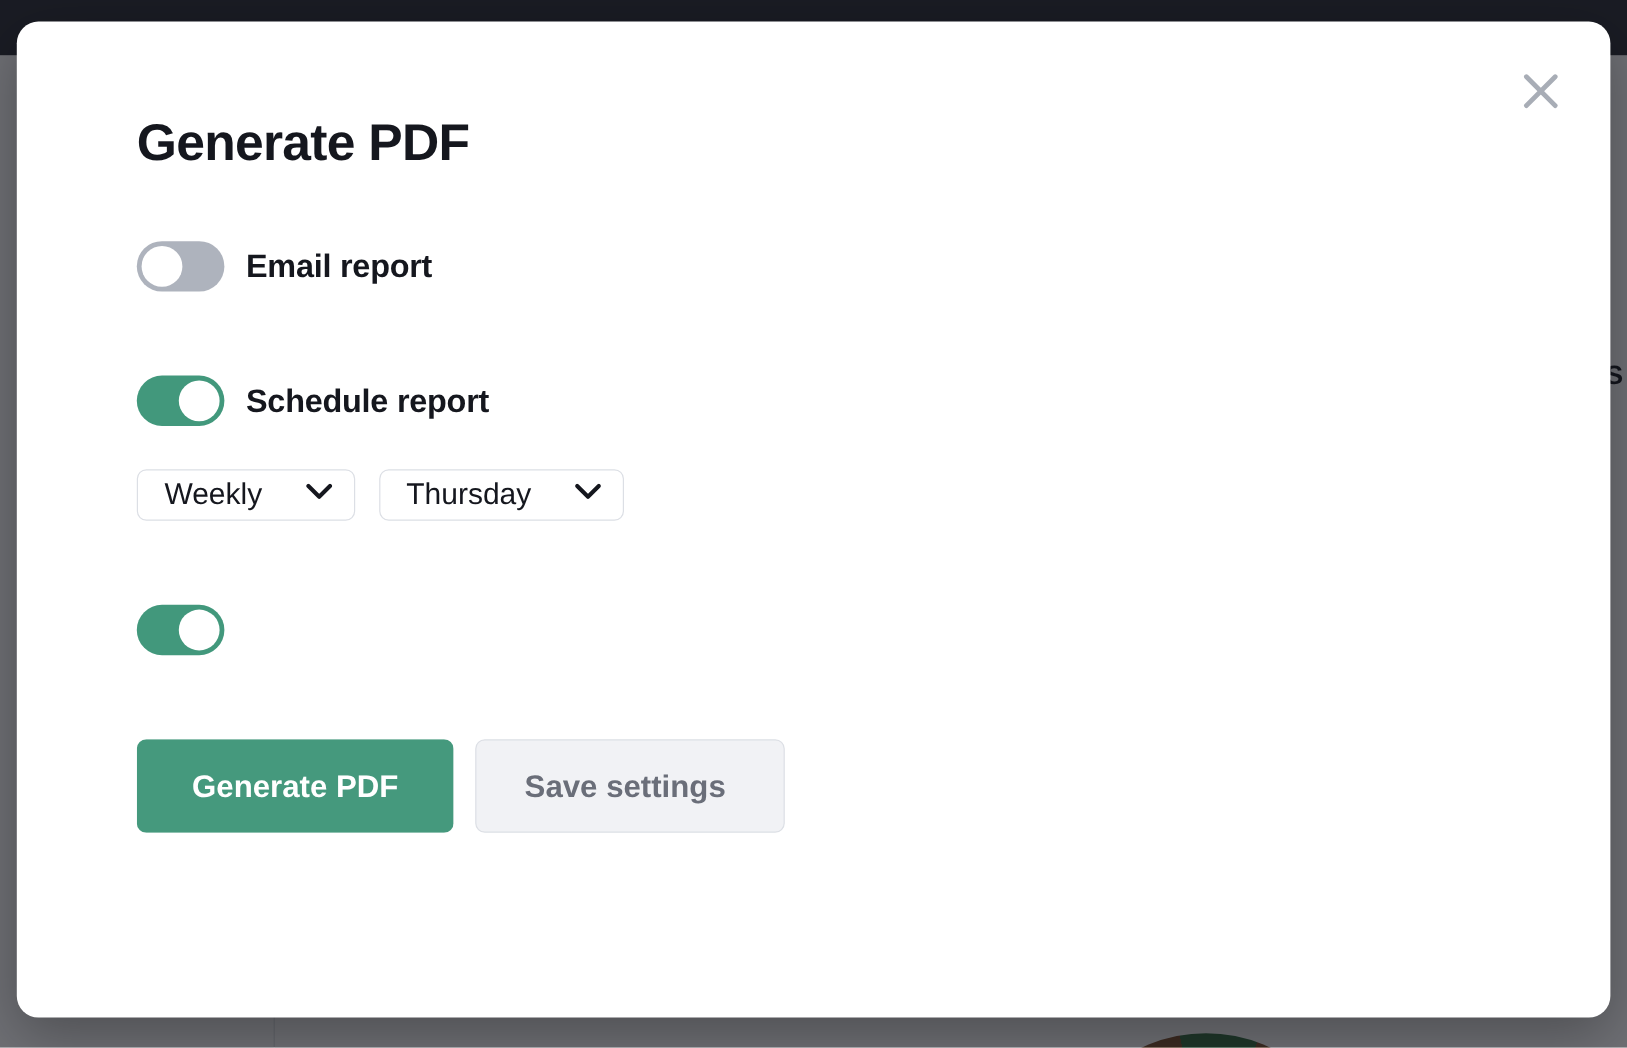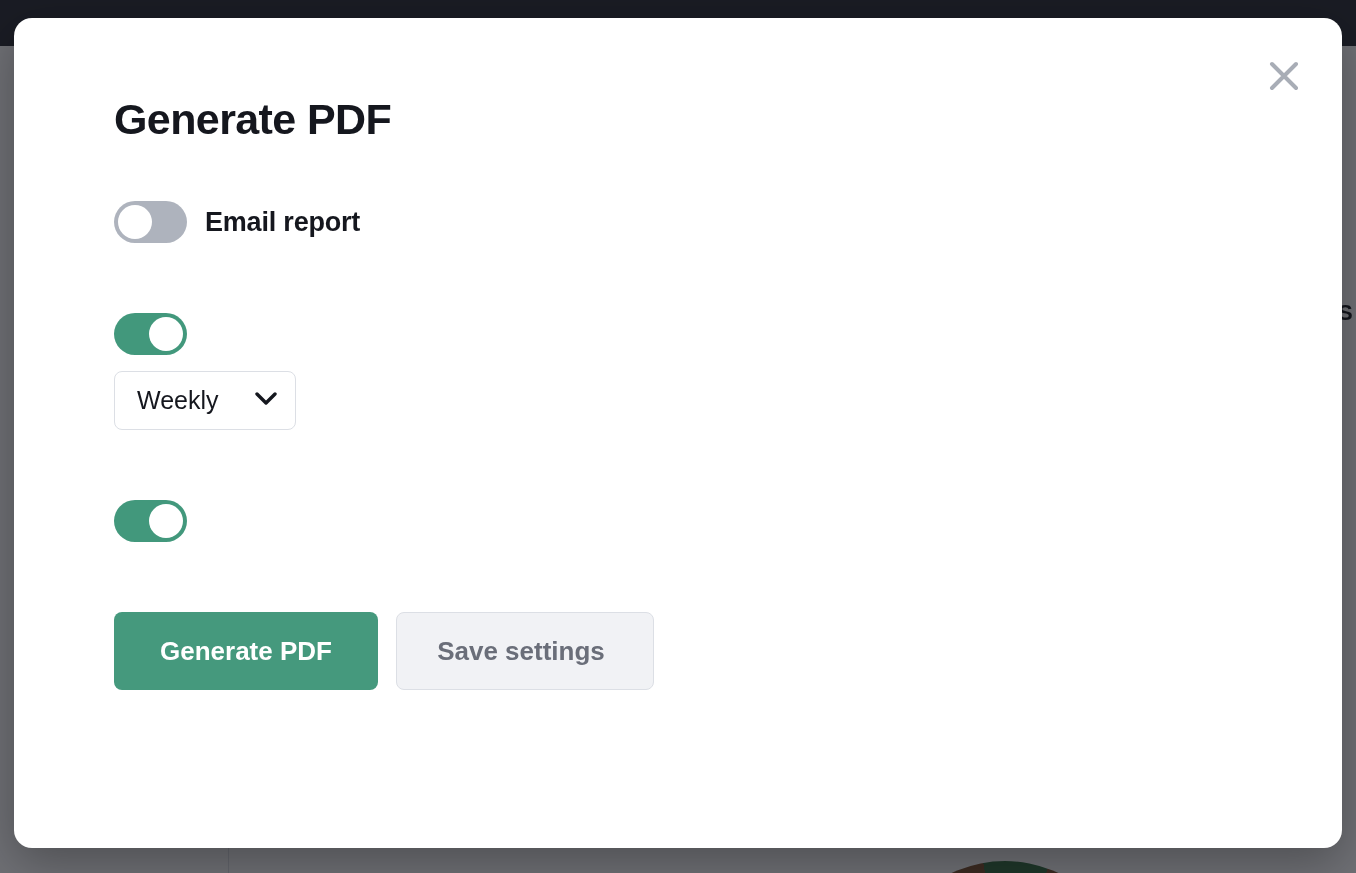--- a/index.html
+++ b/index.html
@@ -177,28 +177,29 @@
   }
   .toggle-label.muted {
     color: #b4b8c0;
   }
 
   
   .select-box {
     display: flex;
     align-items: center;
     justify-content: space-between;
-    height: 59px;
+    height: 43px;
     min-width: 150px;
     padding: 0 18px 0 22px;
     border: 1px solid #dcdfe5;
     border-radius: 8px;
     background: #ffffff;
     cursor: pointer;
     gap: 36px;
+    margin-top: 20px;
   }
   .select-value {
     font-size: 25px;
     color: #15171e;
   }
   .chev { display: block; flex: 0 0 auto; }
 
   
   .btn-row {
     display: flex;
@@ -260,32 +261,41 @@
         <button class="switch off">
           <span class="knob"></span>
         </button>
         <span class="toggle-label">Email report</span>
       </div>
 
       <div class="toggle-row row-gap-2">
         <button class="switch on">
           <span class="knob"></span>
         </button>
+        <span class="toggle-label">Schedule report</span>
       </div>
 
       <div class="selects-row">
         <div class="select-box">
           <span class="select-value">Weekly</span>
           <span class="chev">
             <svg width="22" height="14" viewBox="0 0 22 14" fill="none" aria-hidden="true">
               <path d="M2 2 L11 11 L20 2" stroke="#15171e" stroke-width="3.4" stroke-linecap="round" stroke-linejoin="round"></path>
             </svg>
           </span>
         </div>
 
+        <div class="select-box">
+          <span class="select-value">Thursday</span>
+          <span class="chev">
+            <svg width="22" height="14" viewBox="0 0 22 14" fill="none" aria-hidden="true">
+              <path d="M2 2 L11 11 L20 2" stroke="#15171e" stroke-width="3.4" stroke-linecap="round" stroke-linejoin="round"></path>
+            </svg>
+          </span>
+        </div>
       </div>
 
       <div class="toggle-row row-gap-3">
         <button class="switch on">
           <span class="knob"></span>
         </button>
       </div>
 
 
       <div class="btn-row">

